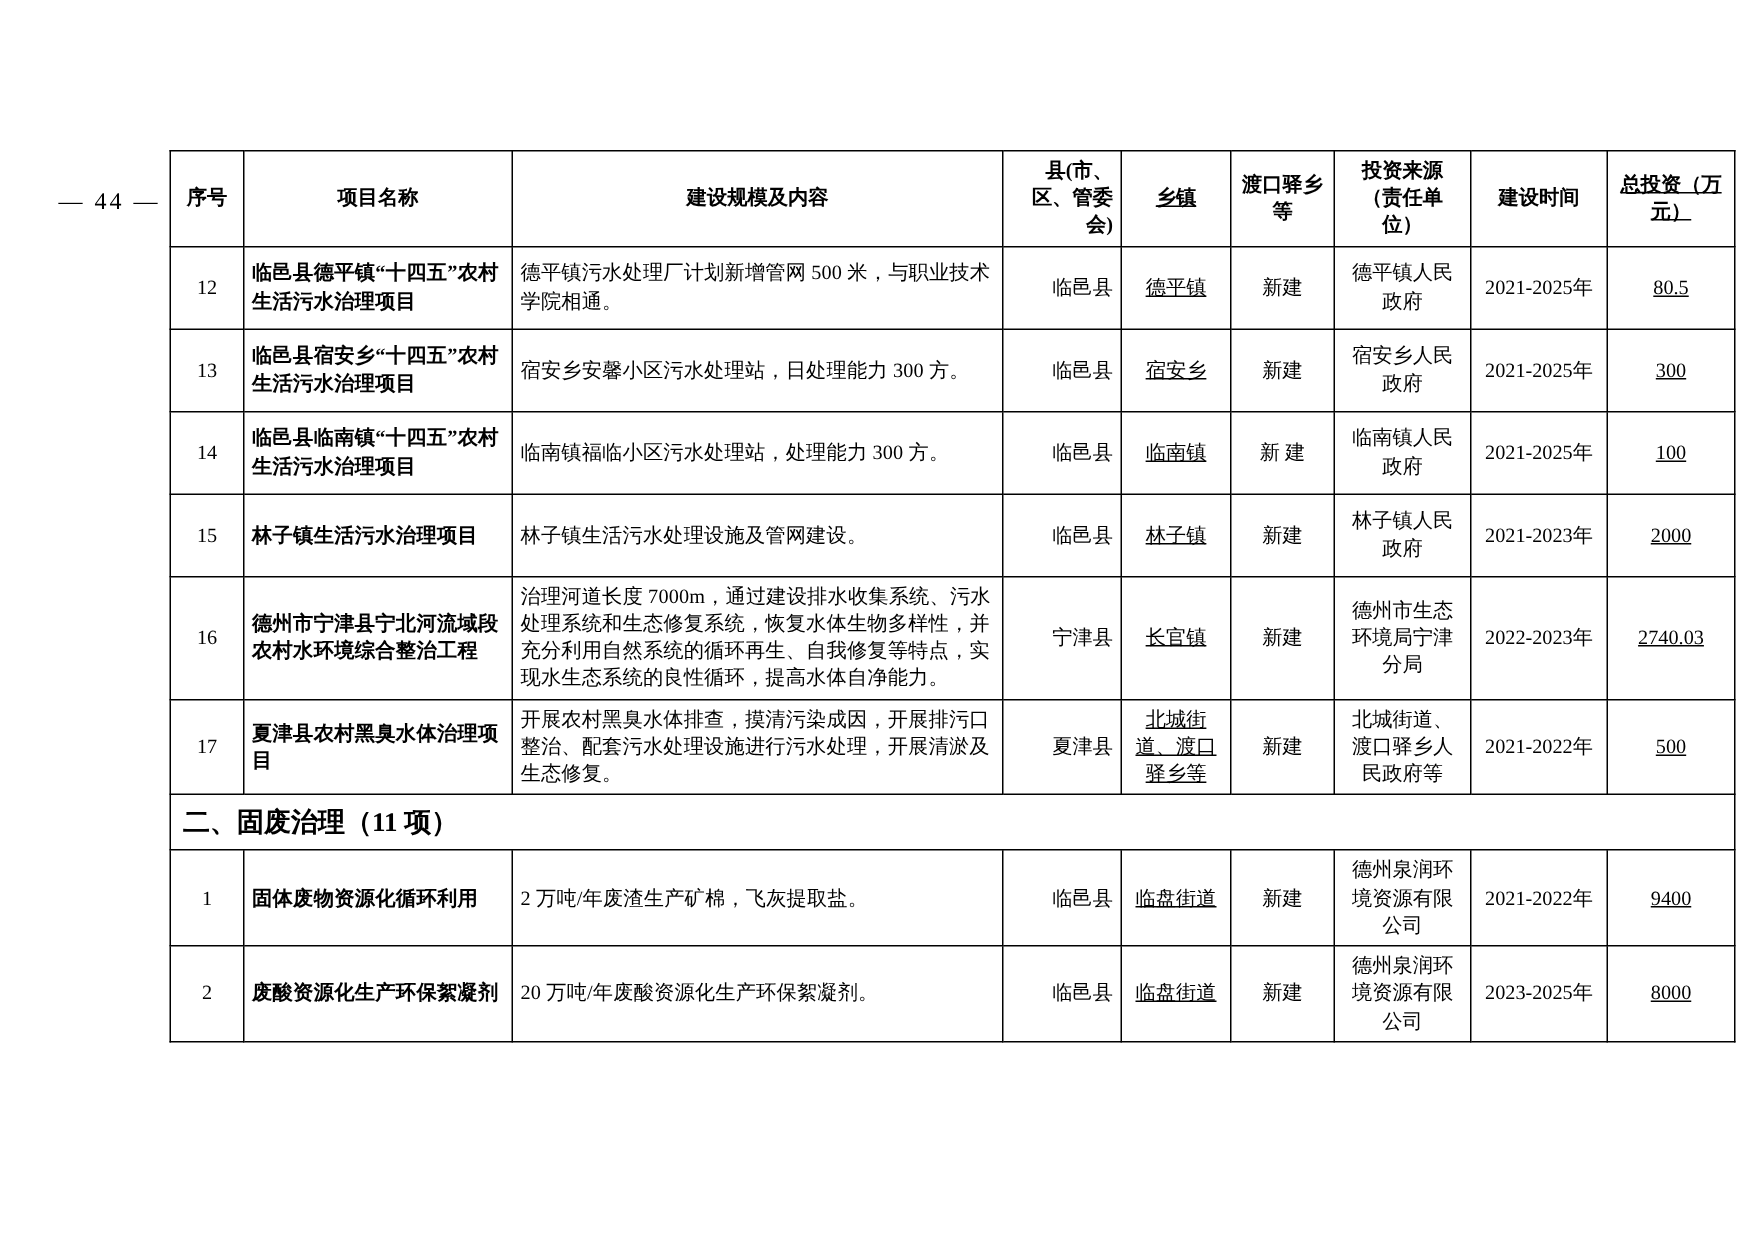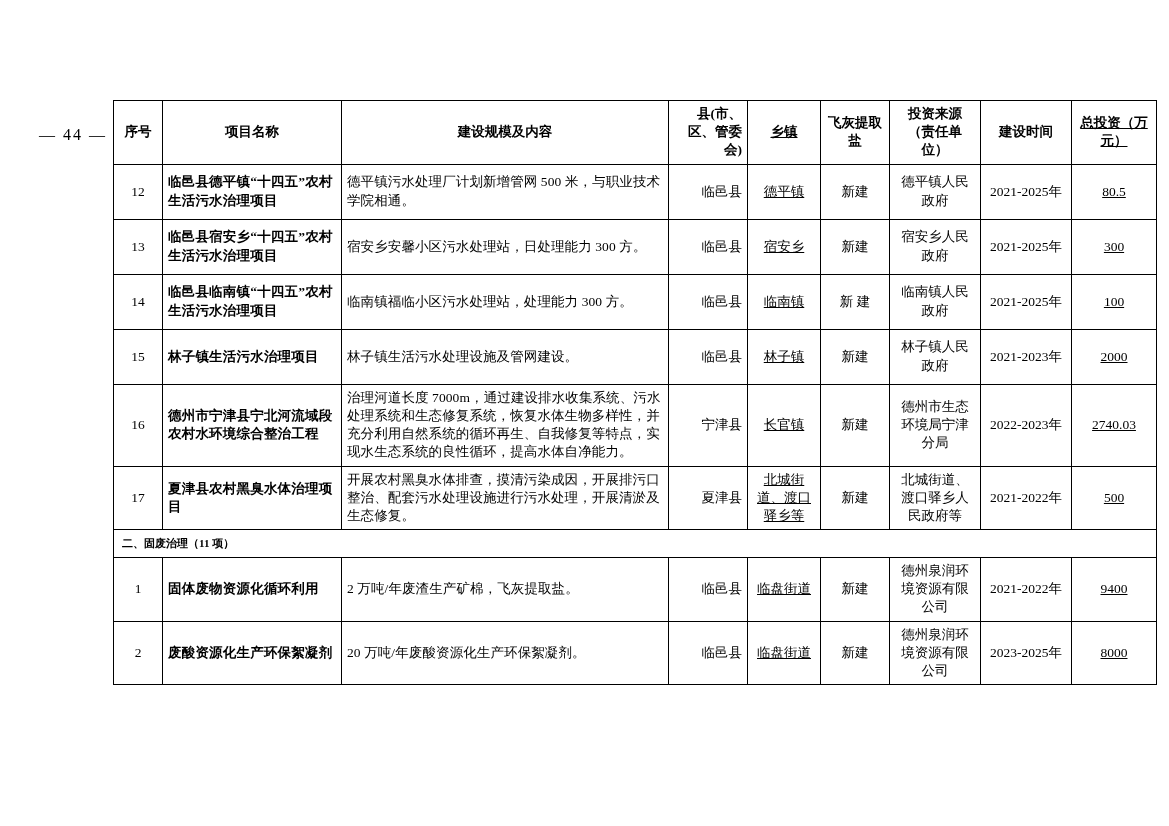--- a/index.html
+++ b/index.html
@@ -71,41 +71,41 @@
     letter-spacing: 0.2px;
   }
   td.scope-cell {
     text-align: left;
     font-size: 13.5px;
     letter-spacing: 0.1px;
   }
   tr.section-row td {
     text-align: left;
     font-weight: bold;
-    font-size: 11px;
+    font-size: 18px;
     padding: 6px 8px;
   }
   .tall-1 td { height: 46px; }
 </style>
 </head>
 <body>
 
 <div class="page">
 
   <div class="page-number">— 44 —</div>
 
   <table class="doc-table">
     <thead>
       <tr>
         <th class="c-idx">序号</th>
         <th class="c-name">项目名称</th>
         <th class="c-scope">建设规模及内容</th>
         <th class="c-county">县(市、区、管委会)</th>
         <th class="c-town">乡镇</th>
-        <th class="c-type">飞灰提取盐</th>
+        <th class="c-type">渡口驿乡等</th>
         <th class="c-source">投资来源（责任单位）</th>
         <th class="c-time">建设时间</th>
         <th class="c-invest">总投资（万元）</th>
       </tr>
     </thead>
     <tbody>
 
       <tr class="tall-1">
         <td class="c-idx">12</td>
         <td class="c-name name-cell">临邑县德平镇“十四五”农村生活污水治理项目</td>

